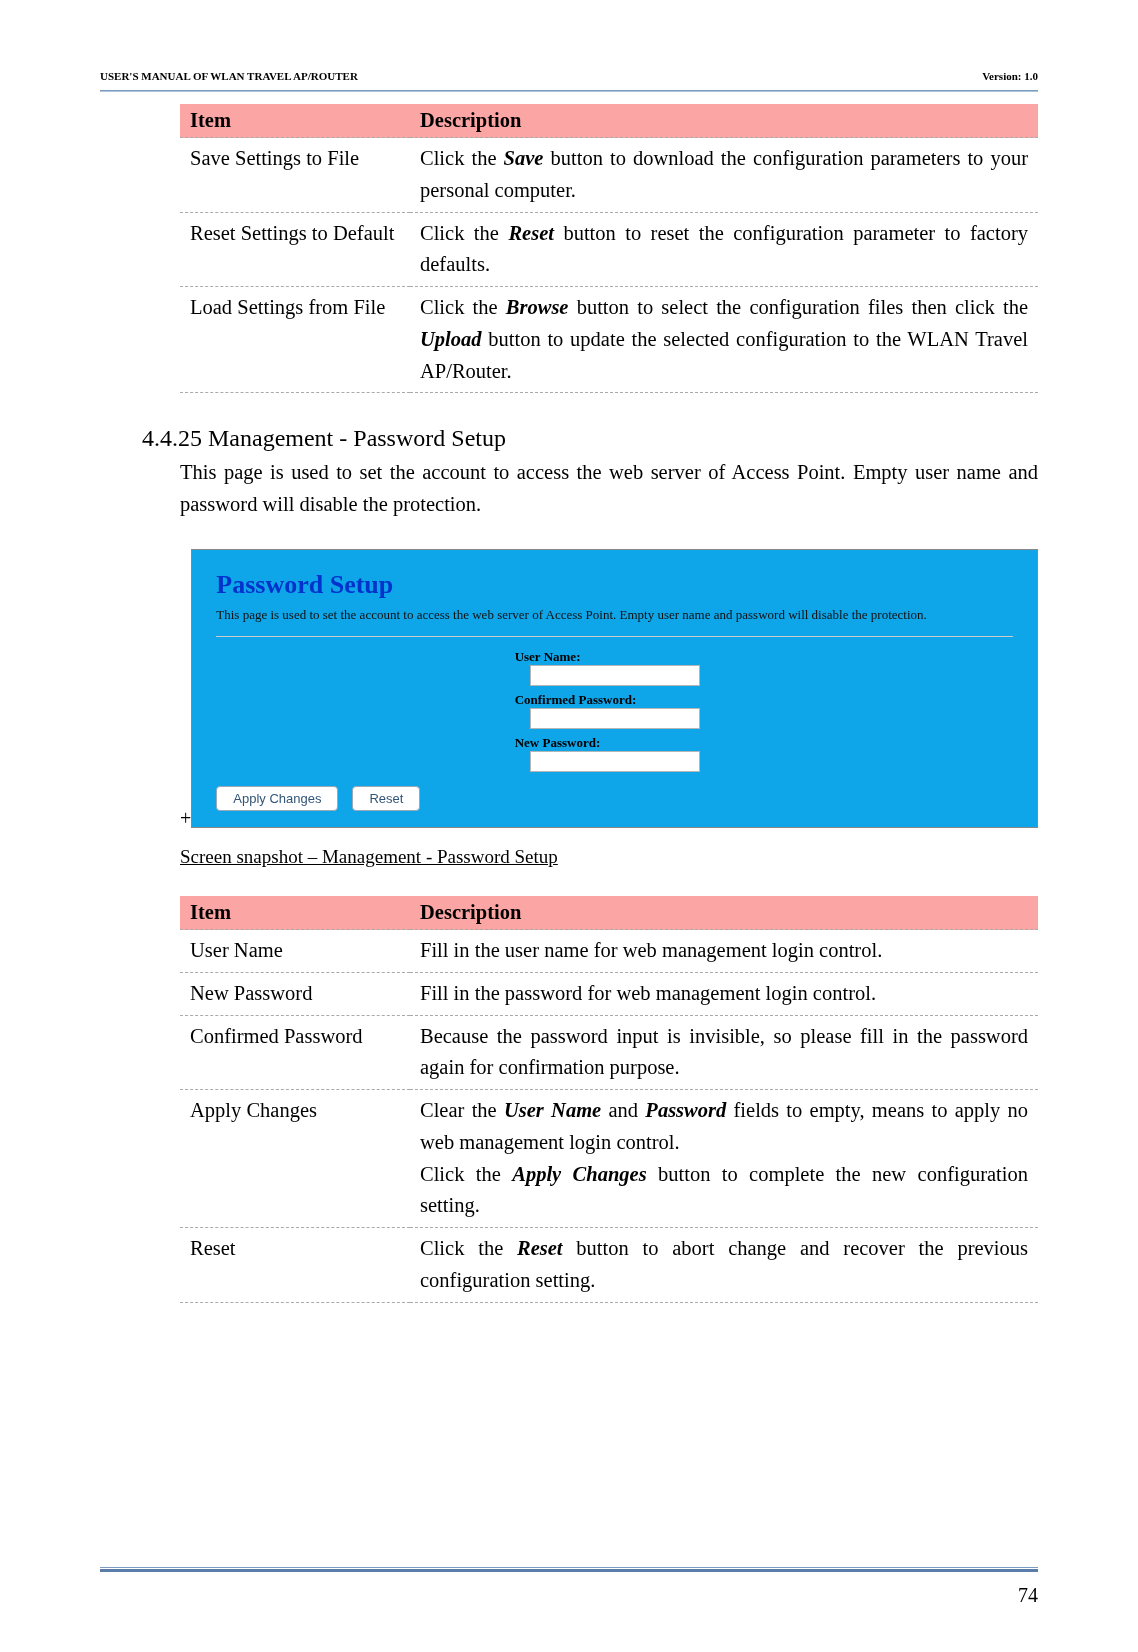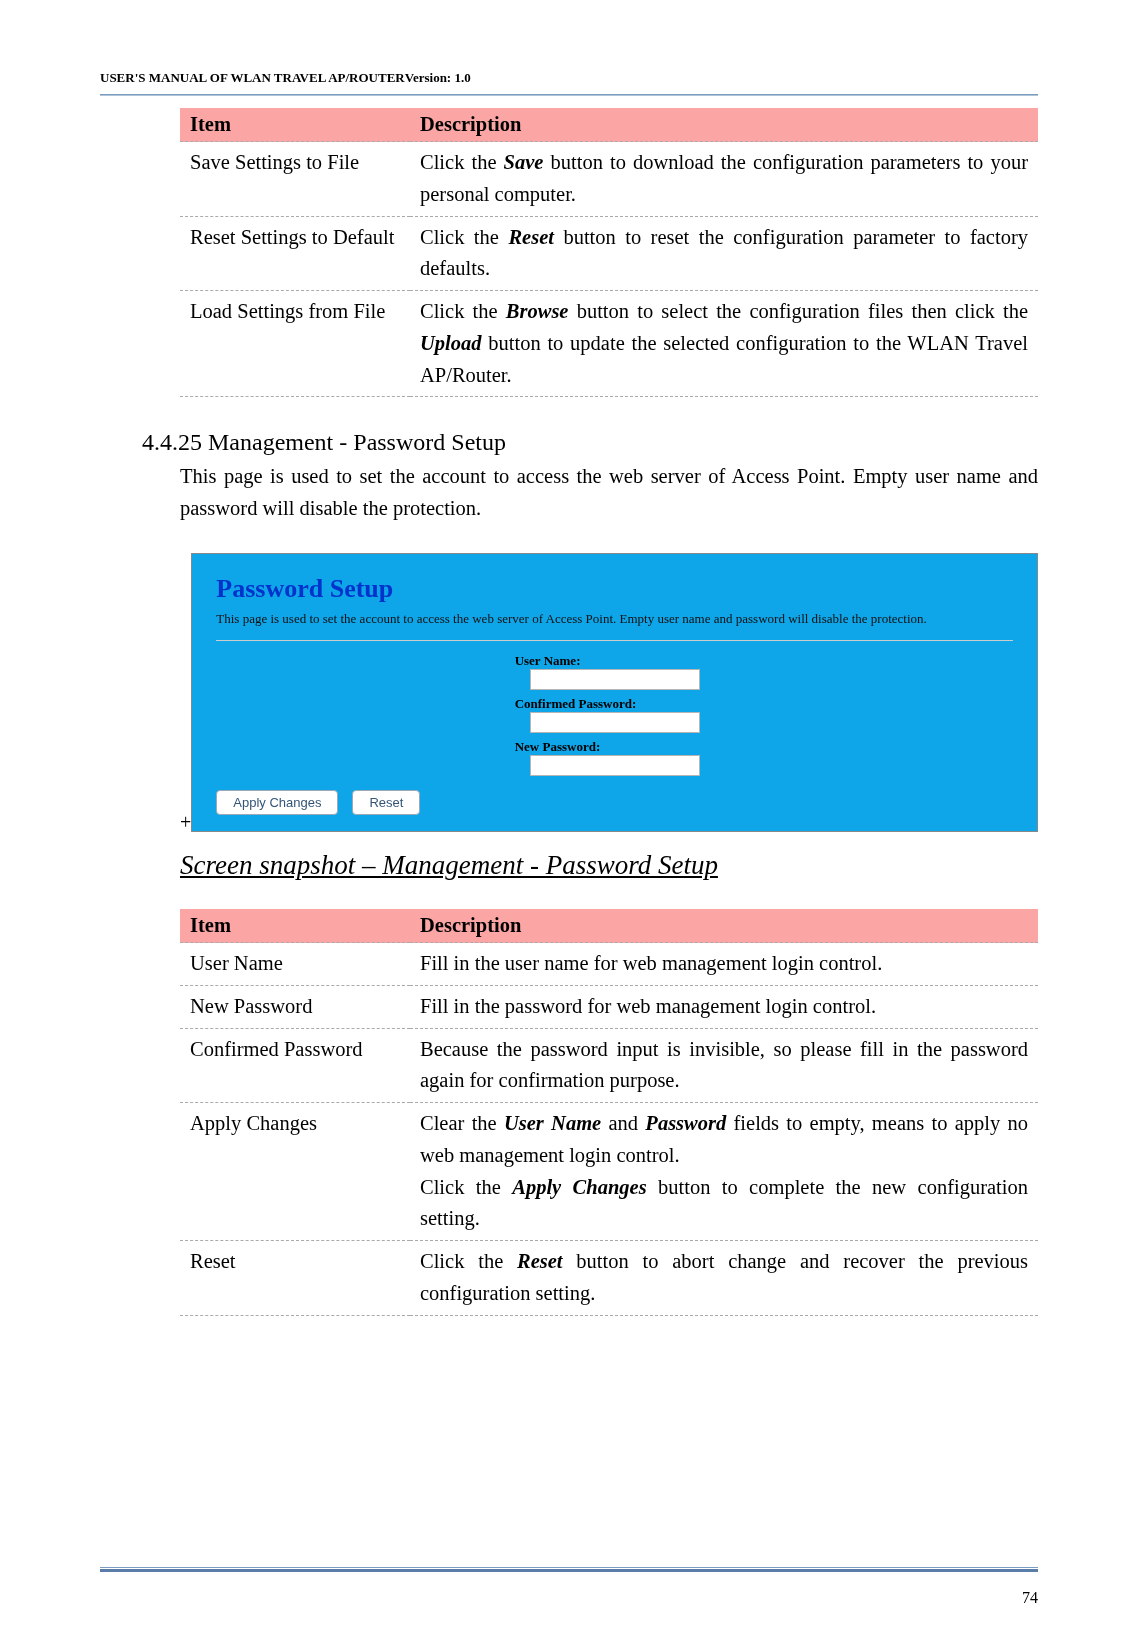--- a/index.html
+++ b/index.html
@@ -8,22 +8,22 @@
       height: 1652px;
       background: #fff;
       font-family: "Times New Roman", serif;
       position: relative;
     }
     .page {
       padding: 70px 100px 40px 100px;
     }
     .header {
       display: flex;
-      justify-content: flex-start;
-      font-size: 13px;
+      justify-content: space-between;
+      font-size: 11px;
       font-weight: bold;
       padding-bottom: 8px;
     }
     .hr1 {
       height: 2px;
       background: linear-gradient(to bottom, #7a9cc0 0%, #7a9cc0 50%, #b0c4d8 50%, #b0c4d8 100%);
       margin-bottom: 12px;
     }
     .content {
       padding-left: 80px;
@@ -115,40 +115,39 @@
       color: #335577;
       background: #fff;
       margin-right: 10px;
       font-family: Arial, sans-serif;
     }
     .plus-mark {
       font-size: 20px;
       vertical-align: bottom;
     }
     .caption {
-      font-size: 27px;
+      font-size: 19px;
       text-decoration: underline;
       margin-top: 16px;
       margin-bottom: 28px;
-      font-style: italic;
     }
     .footer-line {
       position: absolute;
       bottom: 80px;
       left: 100px;
       right: 100px;
       height: 5px;
       border-top: 1px solid #7a9cc0;
       border-bottom: 3px solid #5a7ca8;
     }
     .page-num {
       position: absolute;
       bottom: 45px;
       right: 100px;
-      font-size: 16px;
+      font-size: 20px;
     }
     .bi { font-weight: bold; font-style: italic; }
   </style>
 </head>
 <body>
 
 <div class="page">
   <div class="header">
     <span>USER'S MANUAL OF WLAN TRAVEL AP/ROUTER</span>
     <span>Version: 1.0</span>

